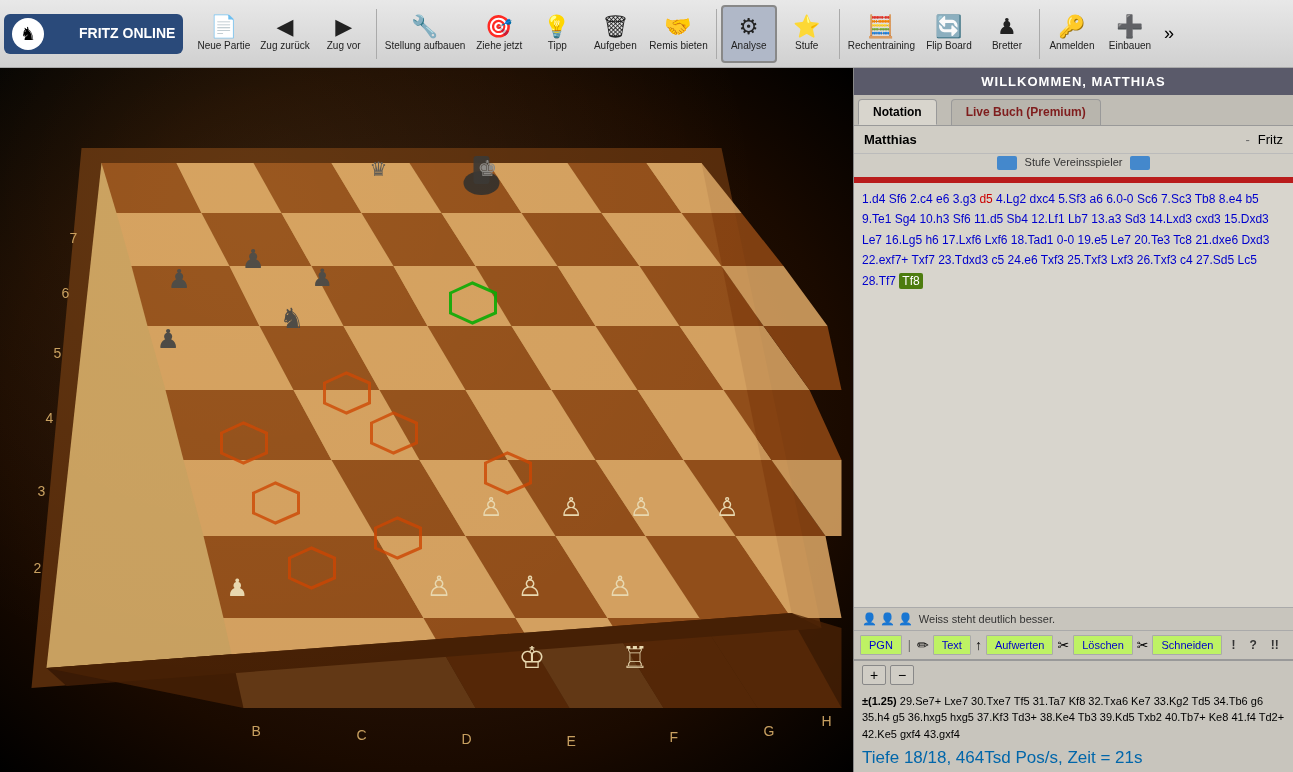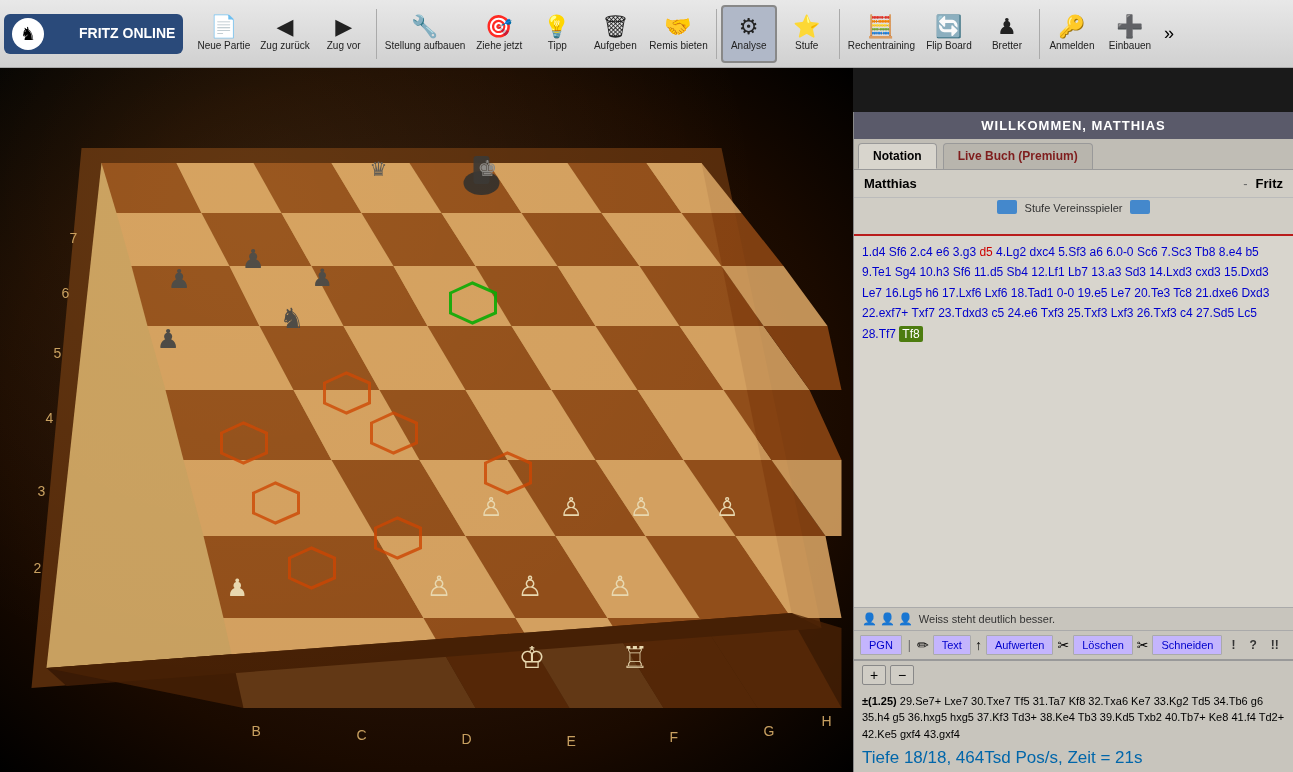--- a/index.html
+++ b/index.html
@@ -89,39 +89,38 @@
       background: radial-gradient(ellipse at center, #3a2010 0%, #1a0a00 70%, #000 100%);
     }
 
     
     #right-panel {
       width: 440px;
       background: #d4d0c8;
       display: flex;
       flex-direction: column;
       border-left: 1px solid #888;
-      margin-top: 44px;
     }
     .welcome-bar {
       background: #5a5a6a;
       color: white;
       text-align: center;
       padding: 6px;
       font-size: 13px;
       font-weight: bold;
       letter-spacing: 1px;
     }
 
     
     .tabs-row {
       display: flex;
       background: #c0bdb5;
       border-bottom: 1px solid #999;
       padding: 4px 4px 0;
-      gap: 6px;
+      gap: 14px;
     }
     .tab {
       padding: 5px 14px;
       cursor: pointer;
       border-radius: 4px 4px 0 0;
       font-size: 12px;
       font-weight: bold;
       border: 1px solid #999;
       border-bottom: none;
       background: #b8b5ad;
@@ -146,33 +145,33 @@
       font-weight: bold;
       font-size: 13px;
       color: #000;
     }
     .player-dash {
       color: #666;
       font-size: 13px;
       margin: 0 8px;
     }
     .player-fritz {
-      font-weight: bold;
+      font-weight: normal;
       font-size: 13px;
       color: #000;
       text-align: right;
     }
     .players-sub {
       display: flex;
-      align-items: flex-end;
+      align-items: flex-start;
       justify-content: center;
       gap: 8px;
-      padding: 2px 8px 20px;
+      padding: 2px 8px 7px;
       background: #d0cdc5;
-      border-bottom: 2px solid #b91c1c;
+      border-bottom: 6px solid #b91c1c;
     }
     .player-icon {
       width: 20px; height: 14px;
       background: #4488cc;
       border-radius: 2px;
       display: inline-block;
     }
     .stufe-text {
       font-size: 11px;
       color: #333;
@@ -225,21 +224,21 @@
       align-items: center;
       padding: 4px 6px;
       background: #c8c5bd;
       border-top: 1px solid #aaa;
       gap: 4px;
     }
     .notation-btn {
       padding: 3px 8px;
       font-size: 11px;
       cursor: pointer;
-      background: #c4b5fd;
+      background: #bef264;
       border: 1px solid #aaa;
       border-radius: 1px;
       color: #0000cc;
       text-decoration: none;
     }
     .notation-symbol {
       padding: 2px 5px;
       font-size: 12px;
       cursor: pointer;
       background: transparent;

